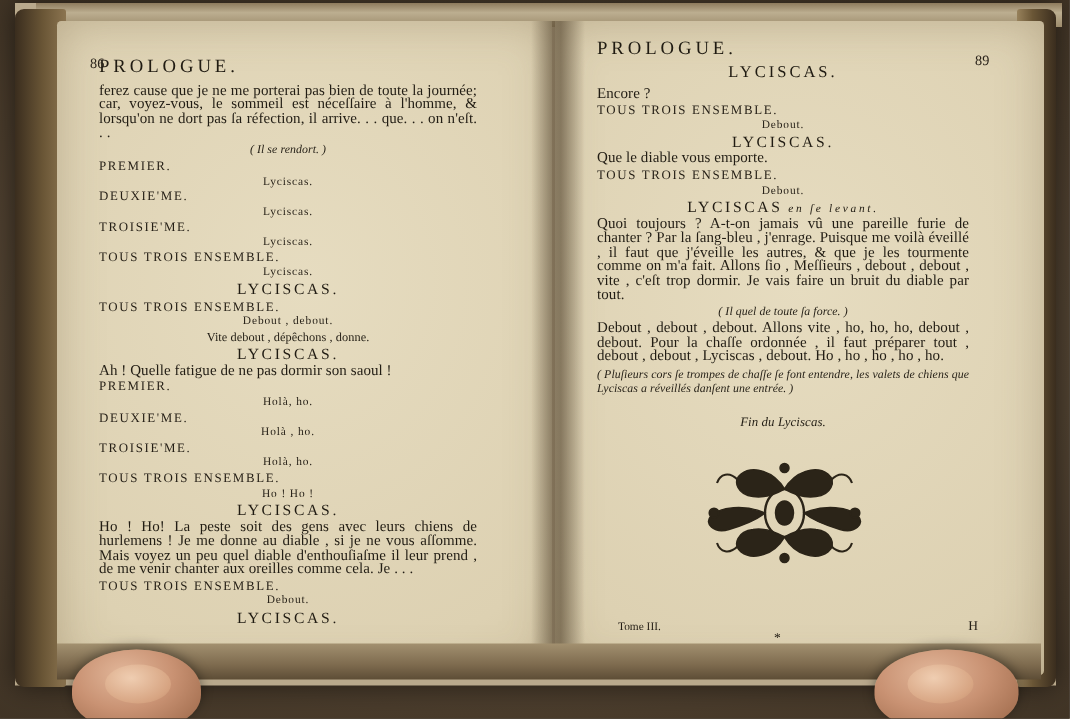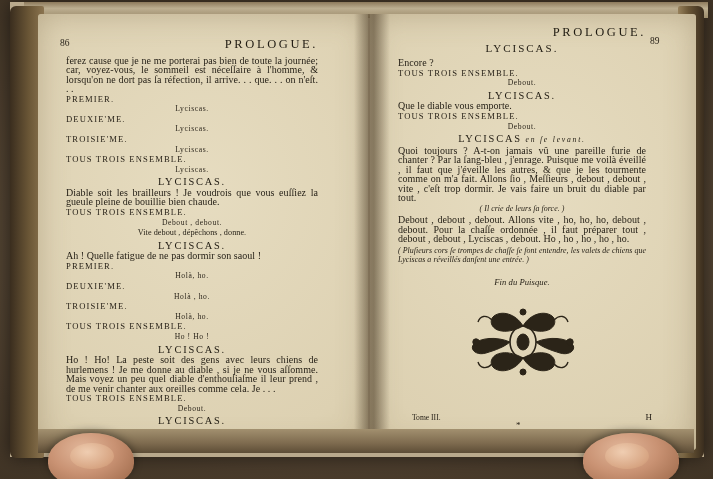--- a/index.html
+++ b/index.html
@@ -143,21 +143,21 @@
   .folio {
     position: absolute;
     font-size: 9.5px;
     color: #2a231a;
     font-family: "Liberation Serif", serif;
   }
   .folio-left { left: 60px; top: 38px; }
   .folio-right { left: 650px; top: 36px; }
 
   .hdr {
-    text-align: right;
+    text-align: left;
     font-size: 12.5px;
     letter-spacing: 2.6px;
     margin: 0 0 6px 0;
     color: #201b12;
   }
   .hdr2 {
     text-align: center;
     font-size: 11px;
     letter-spacing: 2.0px;
     margin: 0 0 5px 0;
@@ -268,30 +268,30 @@
 
     <div class="gutter"></div>
     <div class="bottom-edge"></div>
   </div>
 
   <div class="folio folio-left">86</div>
   <div class="page-text col-left">
     <div class="hdr">PROLOGUE.</div>
 
     <div class="para">ferez cause que je ne me porterai pas bien de toute la journée; car, voyez-vous, le sommeil est néceſſaire à l'homme, &amp; lorsqu'on ne dort pas ſa réfection, il arrive. . . que. . . on n'eſt. . .</div>
+    <div class="stage-c">( Il se rendort. )</div>
     <div class="spk">PREMIER.</div>
     <div class="spk-sm">Lyciscas.</div>
     <div class="spk">DEUXIE'ME.</div>
     <div class="spk-sm">Lyciscas.</div>
     <div class="spk">TROISIE'ME.</div>
     <div class="spk-sm">Lyciscas.</div>
     <div class="spk">TOUS TROIS ENSEMBLE.</div>
     <div class="spk-sm">Lyciscas.</div>
     <div class="spk-big">LYCISCAS.</div>
-    <div class="para">Diable soit les brailleurs ! Je voudrois que vous euſſiez la gueule pleine de bouillie bien chaude.</div>
     <div class="spk">TOUS TROIS ENSEMBLE.</div>
     <div class="spk-sm">Debout , debout.</div>
     <div class="line-c">Vite debout , dépêchons , donne.</div>
     <div class="spk-big">LYCISCAS.</div>
     <div class="para">Ah ! Quelle fatigue de ne pas dormir son saoul !</div>
     <div class="spk">PREMIER.</div>
     <div class="spk-sm">Holà, ho.</div>
     <div class="spk">DEUXIE'ME.</div>
     <div class="spk-sm">Holà , ho.</div>
     <div class="spk">TROISIE'ME.</div>
@@ -314,24 +314,24 @@
     <div class="spk">TOUS TROIS ENSEMBLE.</div>
     <div class="spk-sm">Debout.</div>
     <div class="spk-big">LYCISCAS.</div>
     <div class="para">Que le diable vous emporte.</div>
     <div class="spk">TOUS TROIS ENSEMBLE.</div>
     <div class="spk-sm">Debout.</div>
     <div class="spk-big">
       <span>LYCISCAS</span><span class="tail"> en ſe levant.</span>
     </div>
     <div class="para">Quoi toujours ? A-t-on jamais vû une pareille furie de chanter ? Par la ſang-bleu , j'enrage. Puisque me voilà éveillé , il faut que j'éveille les autres, &amp; que je les tourmente comme on m'a fait. Allons ſio , Meſſieurs , debout , debout , vite , c'eſt trop dormir. Je vais faire un bruit du diable par tout.</div>
-    <div class="stage-c">( Il crie de leurs ſa force. )</div>
+    <div class="stage-c">( Il quel de toute ſa force. )</div>
     <div class="para">Debout , debout , debout. Allons vite , ho, ho, ho, debout , debout. Pour la chaſſe ordonnée , il faut préparer tout , debout , debout , Lyciscas , debout. Ho , ho , ho , ho , ho.</div>
     <div class="stage">( Pluſieurs cors ſe trompes de chaſſe ſe font entendre, les valets de chiens que Lyciscas a réveillés danſent une entrée. )</div>
-    <div class="fin">Fin du Puisque.</div>
+    <div class="fin">Fin du Lyciscas.</div>
   </div>
 
   <div class="ornament">
     <svg viewBox="0 0 142 84" width="142" height="84" xmlns="http://www.w3.org/2000/svg">
       <g fill="#2b2418" stroke="#2b2418">
         <ellipse cx="71" cy="42" rx="13" ry="16" fill="none" stroke-width="1.6"></ellipse>
         <ellipse cx="71" cy="42" rx="6" ry="8" fill="#2b2418"></ellipse>
         <path d="M71 26 C64 14, 50 10, 42 16 C36 21, 40 30, 50 31 C56 32, 64 30, 71 26 Z"></path>
         <path d="M71 26 C78 14, 92 10, 100 16 C106 21, 102 30, 92 31 C86 32, 78 30, 71 26 Z"></path>
         <path d="M71 58 C64 70, 50 74, 42 68 C36 63, 40 54, 50 53 C56 52, 64 54, 71 58 Z"></path>

